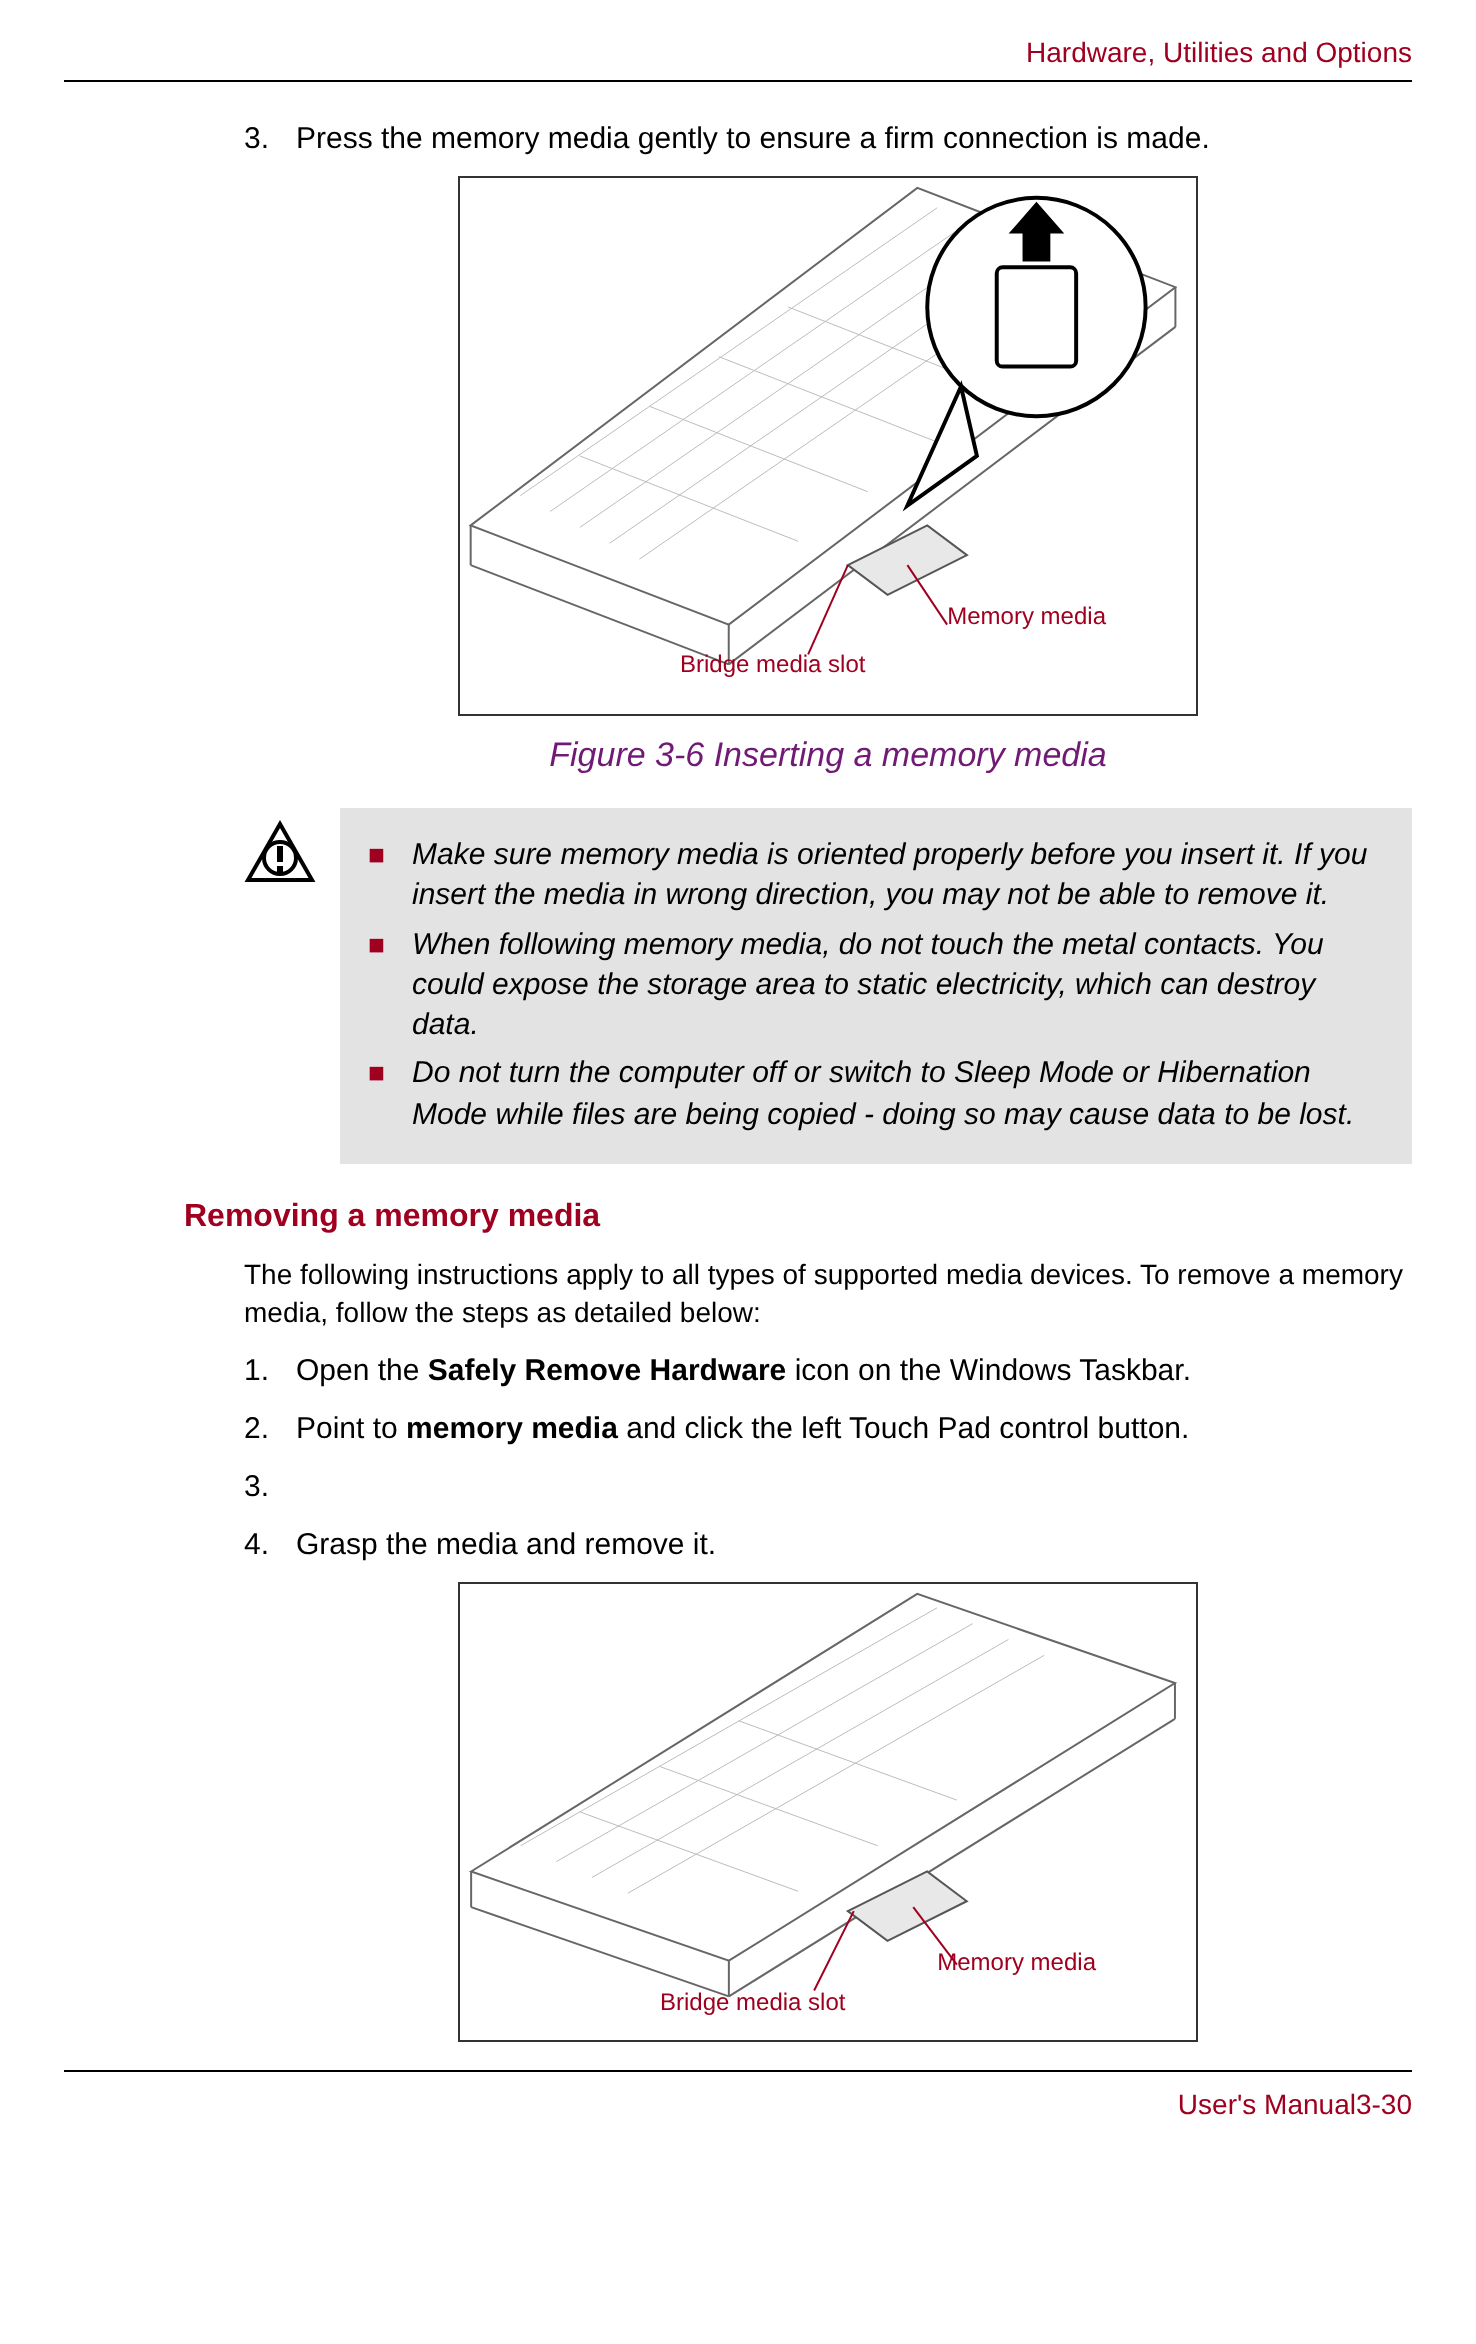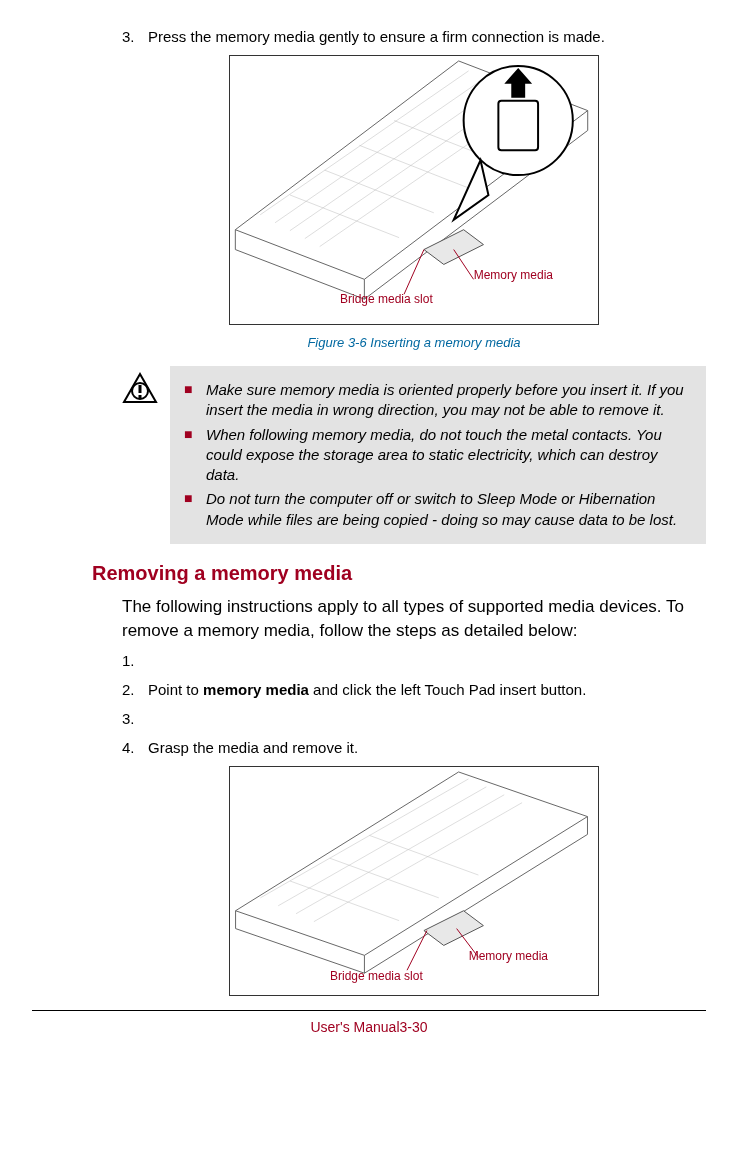--- a/index.html
+++ b/index.html
@@ -51,23 +51,23 @@
     width: 100%;
     height: 100%;
   }
   .callout-label {
     position: absolute;
     font-size: 12px;
     color: #a00020;
   }
   .figure-caption {
     text-align: center;
-    font-size: 13px;
+    font-size: 17px;
     font-style: italic;
-    color: #0369a1;
+    color: #701a75;
     margin: 10px 0 16px 0;
   }
   .caution-row {
     display: flex;
     align-items: flex-start;
     margin: 0 0 18px 0;
   }
   .caution-icon {
     width: 48px;
     flex: 0 0 48px;
@@ -87,54 +87,55 @@
   }
   .sq {
     color: #a00020;
     font-style: normal;
     width: 22px;
     flex: 0 0 22px;
     font-size: 14px;
     line-height: 1.4;
   }
   .h2 {
-    font-size: 20px;
+    font-size: 16px;
     font-weight: bold;
     color: #a00020;
     margin: 6px 0 10px -30px;
   }
   .para {
-    font-size: 17px;
+    font-size: 14px;
     line-height: 1.4;
     margin: 6px 0;
   }
   .footer {
     border-top: 1px solid #000;
     margin-top: 14px;
     padding-top: 8px;
     display: flex;
-    justify-content: center;
+    justify-content: flex-end;
     font-size: 14px;
     color: #a00020;
   }
   .bold-inline { font-weight: bold; }
   .fig2-placeholder {
     width: 370px;
     height: 230px;
     border: 1px solid #333;
     background: #fff;
     position: relative;
     overflow: hidden;
   }
 </style>
 </head>
 <body>
 
 <div class="page">
 
+  <div class="header-bar">Hardware, Utilities and Options</div>
 
   <div class="content">
 
     <div class="ol-item">
       <div class="ol-num">3.</div>
       <div>Press the memory media gently to ensure a firm connection is made.</div>
     </div>
 
     <div class="figure-box">
       <div class="figure-placeholder">
@@ -194,25 +195,28 @@
         </div>
       </div>
     </div>
 
     <div class="h2">Removing a memory media</div>
 
     <div class="para">The following instructions apply to all types of supported media devices. To remove a memory media, follow the steps as detailed below:</div>
 
     <div class="ol-item">
       <div class="ol-num">1.</div>
+      <div>
+        <span>Open the </span><span class="bold-inline">Safely Remove Hardware</span><span> icon on the Windows Taskbar.</span>
+      </div>
     </div>
     <div class="ol-item">
       <div class="ol-num">2.</div>
       <div>
-        <span>Point to </span><span class="bold-inline">memory media</span><span> and click the left Touch Pad insert button.</span>
+        <span>Point to </span><span class="bold-inline">memory media</span><span> and click the left Touch Pad control button.</span>
       </div>
     </div>
     <div class="ol-item">
       <div class="ol-num">3.</div>
     </div>
     <div class="ol-item">
       <div class="ol-num">4.</div>
       <div><span>Grasp the media and remove it.</span></div>
     </div>
 

